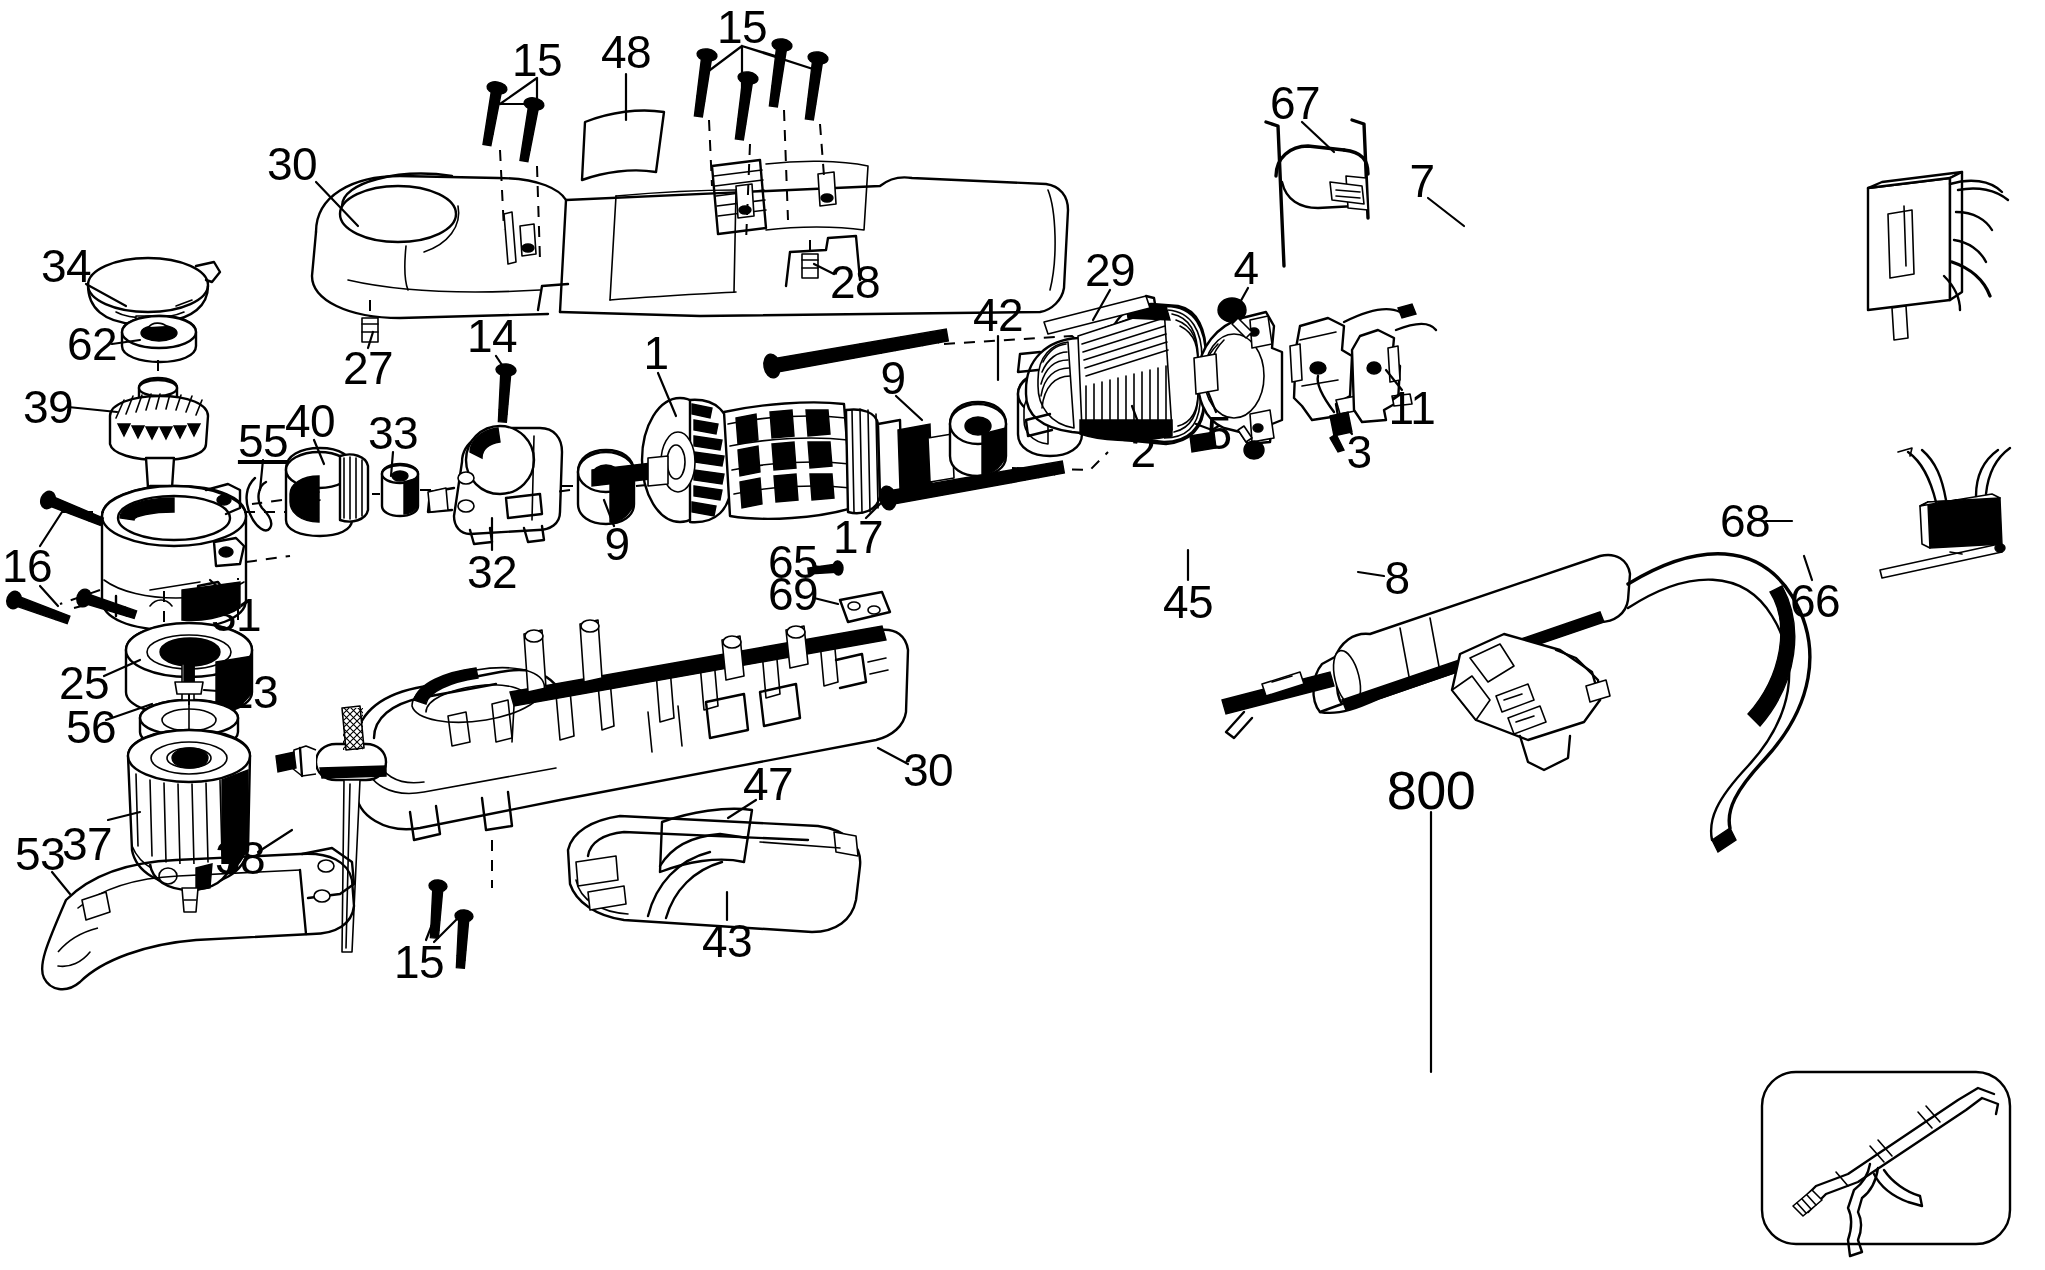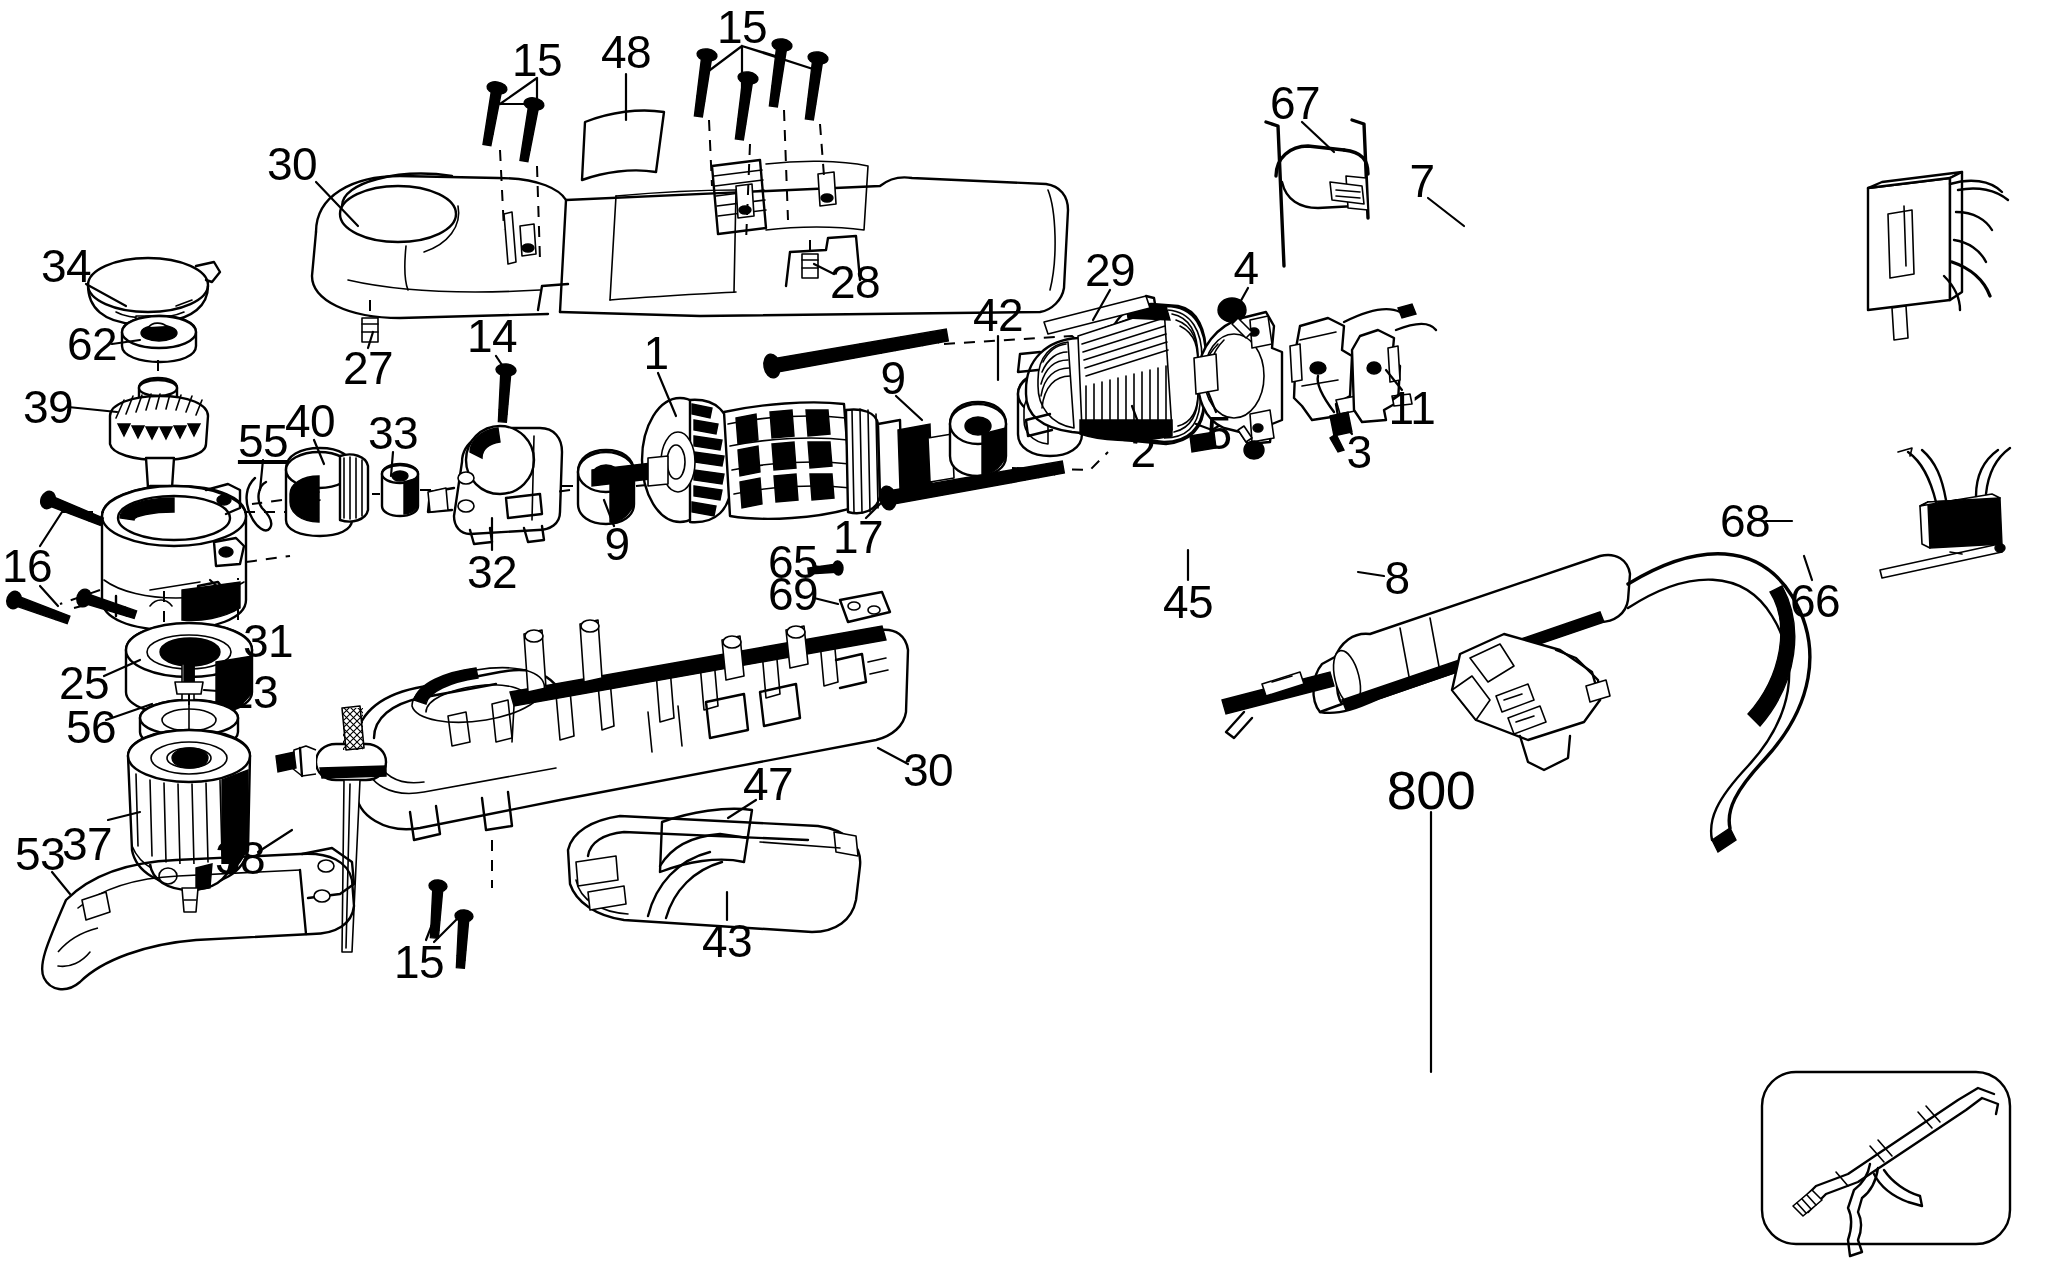--- a/index.html
+++ b/index.html
@@ -985,21 +985,21 @@
       <div class="callout" style="left: 1412px; top: 408px;">11</div>
       <div class="callout" style="left: 1359px; top: 452px;">3</div>
       <div class="callout" style="left: 1219px; top: 433px;">5</div>
       <div class="callout" style="left: 1143px; top: 451px;">2</div>
       <div class="callout" style="left: 263px; top: 441px; text-decoration: underline;">55</div>
       <div class="callout" style="left: 310px; top: 421px;">40</div>
       <div class="callout" style="left: 393px; top: 433px;">33</div>
       <div class="callout" style="left: 617px; top: 544px;">9</div>
       <div class="callout" style="left: 492px; top: 572px;">32</div>
       <div class="callout" style="left: 27px; top: 566px;">16</div>
-      <div class="callout" style="left: 236px; top: 641px; margin-left: 32px;">31</div>
+      <div class="callout" style="left: 236px; top: 615px;">31</div>
       <div class="callout" style="left: 858px; top: 537px;">17</div>
       <div class="callout" style="left: 793px; top: 562px;">65</div>
       <div class="callout" style="left: 793px; top: 594px;">69</div>
       <div class="callout" style="left: 1188px; top: 602px;">45</div>
       <div class="callout" style="left: 1397px; top: 578px;">8</div>
       <div class="callout" style="left: 1745px; top: 521px;">68</div>
       <div class="callout" style="left: 1815px; top: 601px;">66</div>
       <div class="callout" style="left: 84px; top: 683px;">25</div>
       <div class="callout" style="left: 253px; top: 692px;">13</div>
       <div class="callout" style="left: 91px; top: 727px; text-align: right;">56</div>

